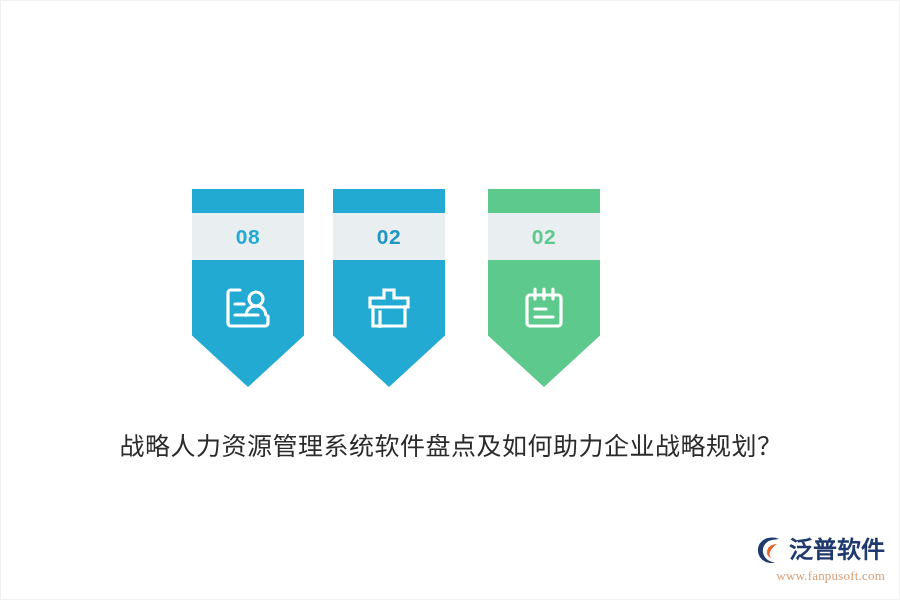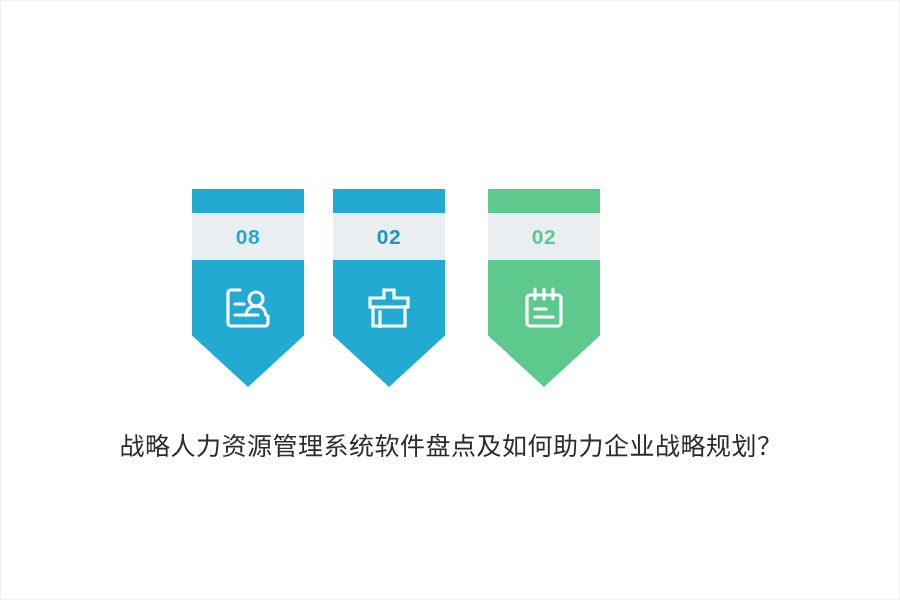--- a/index.html
+++ b/index.html
@@ -192,14 +192,26 @@
           <line x1="13" y1="23" x2="24" y2="23"></line>
           <line x1="13" y1="31" x2="31" y2="31"></line>
         </svg>
       </div>
     </div>
 
   </div>
 
   <div id="title" style="color: rgb(43, 43, 43);">战略人力资源管理系统软件盘点及如何助力企业战略规划？</div>
 
+  <div id="watermark">
+    <div id="logo-row">
+      <svg id="logo-mark" viewBox="0 0 30 30" fill="none">
+        <path d="M24 4 C17 1 8 3 4.5 9 C1 15 3.5 23 10 26.5 C13 28 17 28.5 20 27.5
+                 C14 27 9 23 8 17.5 C7 11.5 11 6 17 5 Z" fill="#1f3a6e"></path>
+        <path d="M22 9 C16 9 12 12.5 12 17.5 C12 20.5 14 22.5 16.5 23
+                 C14.5 21.5 14 19 15 17 C16.5 13.5 19 11 22 9 Z" fill="#e8622a"></path>
+      </svg>
+      <span id="logo-wordmark" style="color: rgb(31, 58, 110);">泛普软件</span>
+    </div>
+    <div id="logo-url" style="color: rgb(216, 160, 122);">www.fanpusoft.com</div>
+  </div>
 
 </div>
 
 </body></html>

